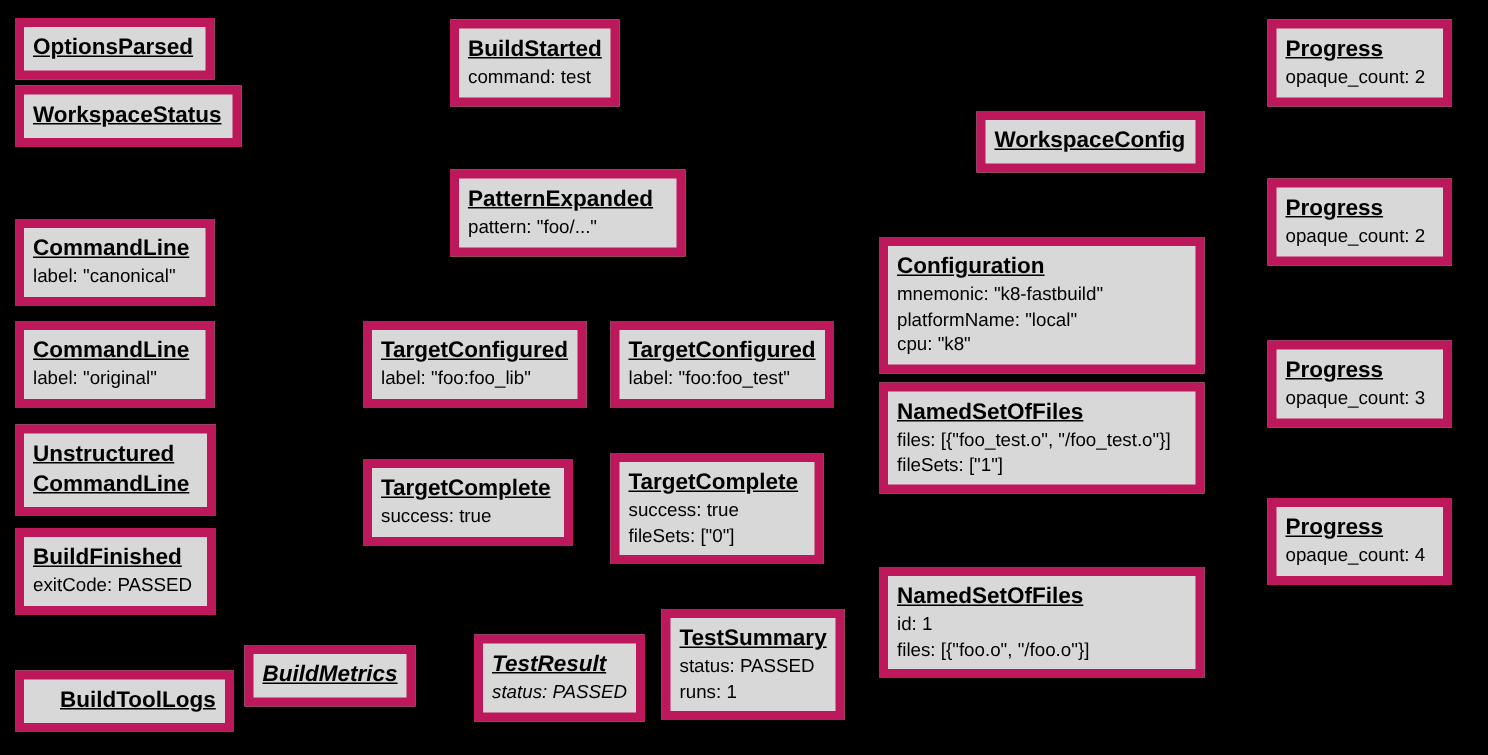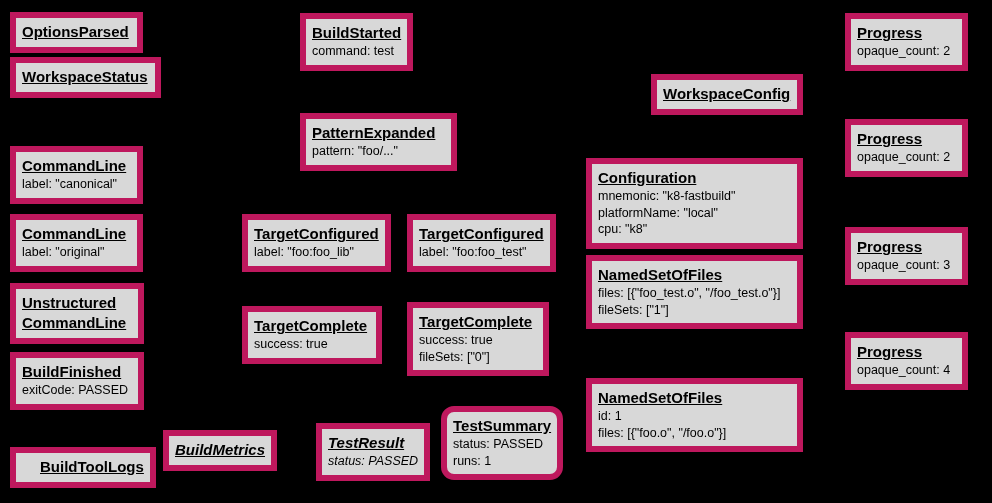--- a/index.html
+++ b/index.html
@@ -110,21 +110,21 @@
     <div class="node-title">TargetComplete</div>
     <div class="node-line">success: true</div>
     <div class="node-line">fileSets: ["0"]</div>
   </div>
 
   <div class="node" style="left:316px; top:423px; min-width:114px;font-style:italic;">
     <div class="node-title">TestResult</div>
     <div class="node-line">status: PASSED</div>
   </div>
 
-  <div class="node" style="left:441px; top:406px; min-width:112px;border-radius:13px;">
+  <div class="node" style="left:441px; top:406px; min-width:112px;">
     <div class="node-title">TestSummary</div>
     <div class="node-line">status: PASSED</div>
     <div class="node-line">runs: 1</div>
   </div>
 
   <div class="node" style="left:651px; top:74px; min-width:152px;">
     <div class="node-title">WorkspaceConfig</div>
   </div>
 
   <div class="node" style="left:586px; top:158px; min-width:217px;">

